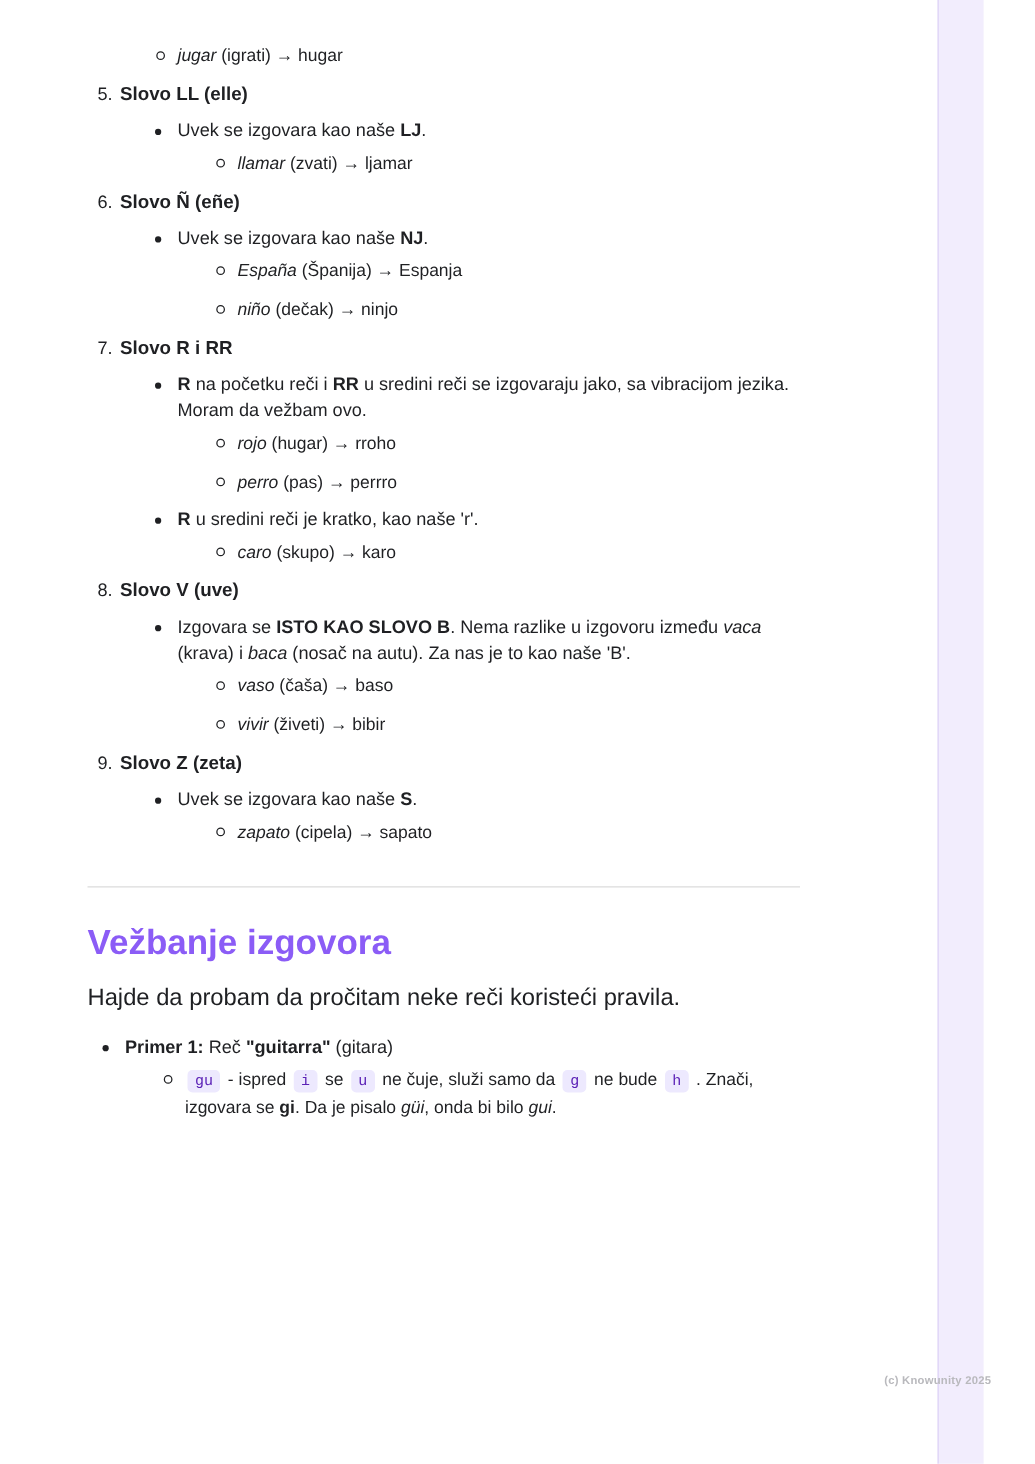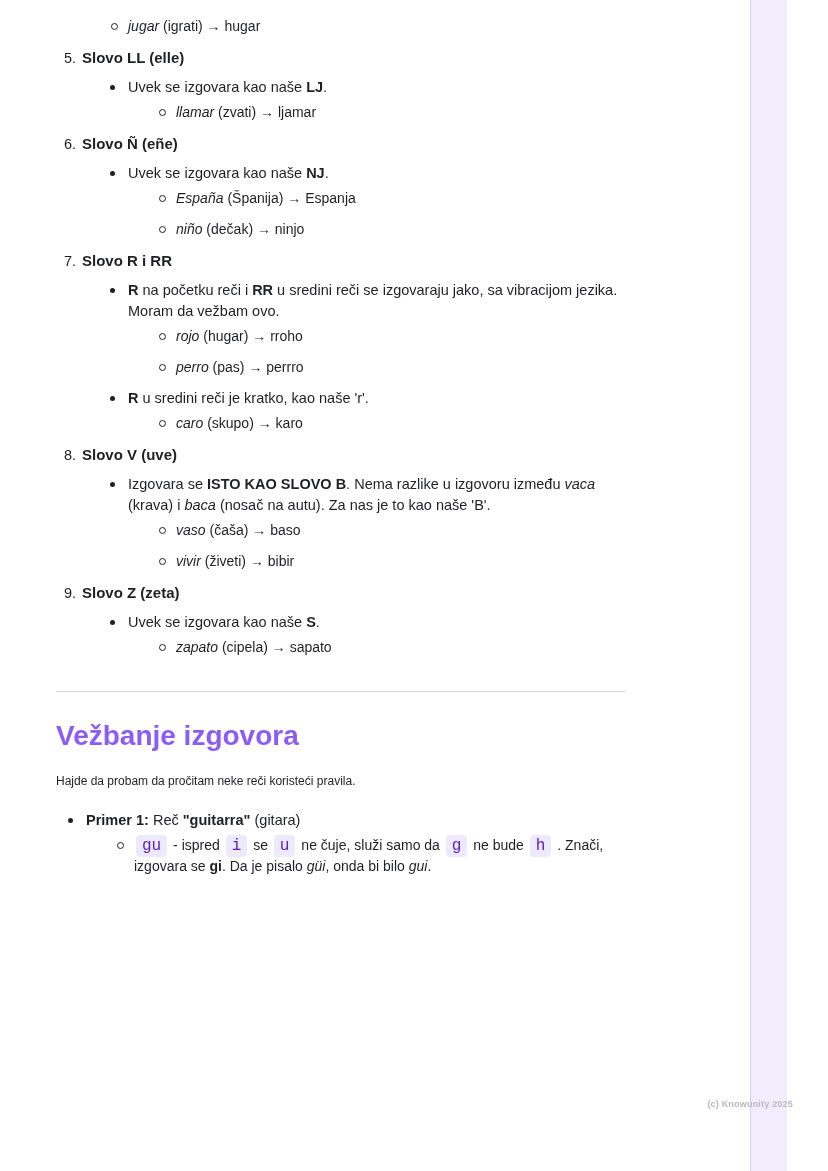--- a/index.html
+++ b/index.html
@@ -35,24 +35,24 @@
     position: absolute;
     top: 0;
     bottom: 0;
     width: 1px;
     background: #d9cdf6;
     right: 77px;
   }
 
   .content {
     position: absolute;
-    left: 56px;
+    left: 70px;
     top: 0;
     width: 570px;
-    padding-top: 16px;
+    padding-top: 34px;
   }
 
   ol.main-list {
     list-style: none;
     margin: 0;
     padding: 0;
   }
   ol.main-list > li {
     position: relative;
     padding-left: 26px;
@@ -141,30 +141,30 @@
   }
 
   h2.section-heading {
     color: #8b5cf6;
     font-size: 28px;
     line-height: 28px;
     font-weight: bold;
     margin: 30px 0 0 0;
   }
   p.para {
-    font-size: 12px;
+    font-size: 19px;
     line-height: 22px;
     margin: 20px 0 0 0;
   }
 
   ul.bullets.practice { margin-top: 18px; padding-left: 8px; }
 
   code.chip {
     font-family: "Liberation Mono", monospace;
-    font-size: 16px;
+    font-size: 12px;
     background: #ede9fe;
     color: #5b21b6;
     border-radius: 4px;
     padding: 2px 6px;
     margin: 0 2px;
   }
 
   .watermark {
     position: absolute;
     right: 35px;

